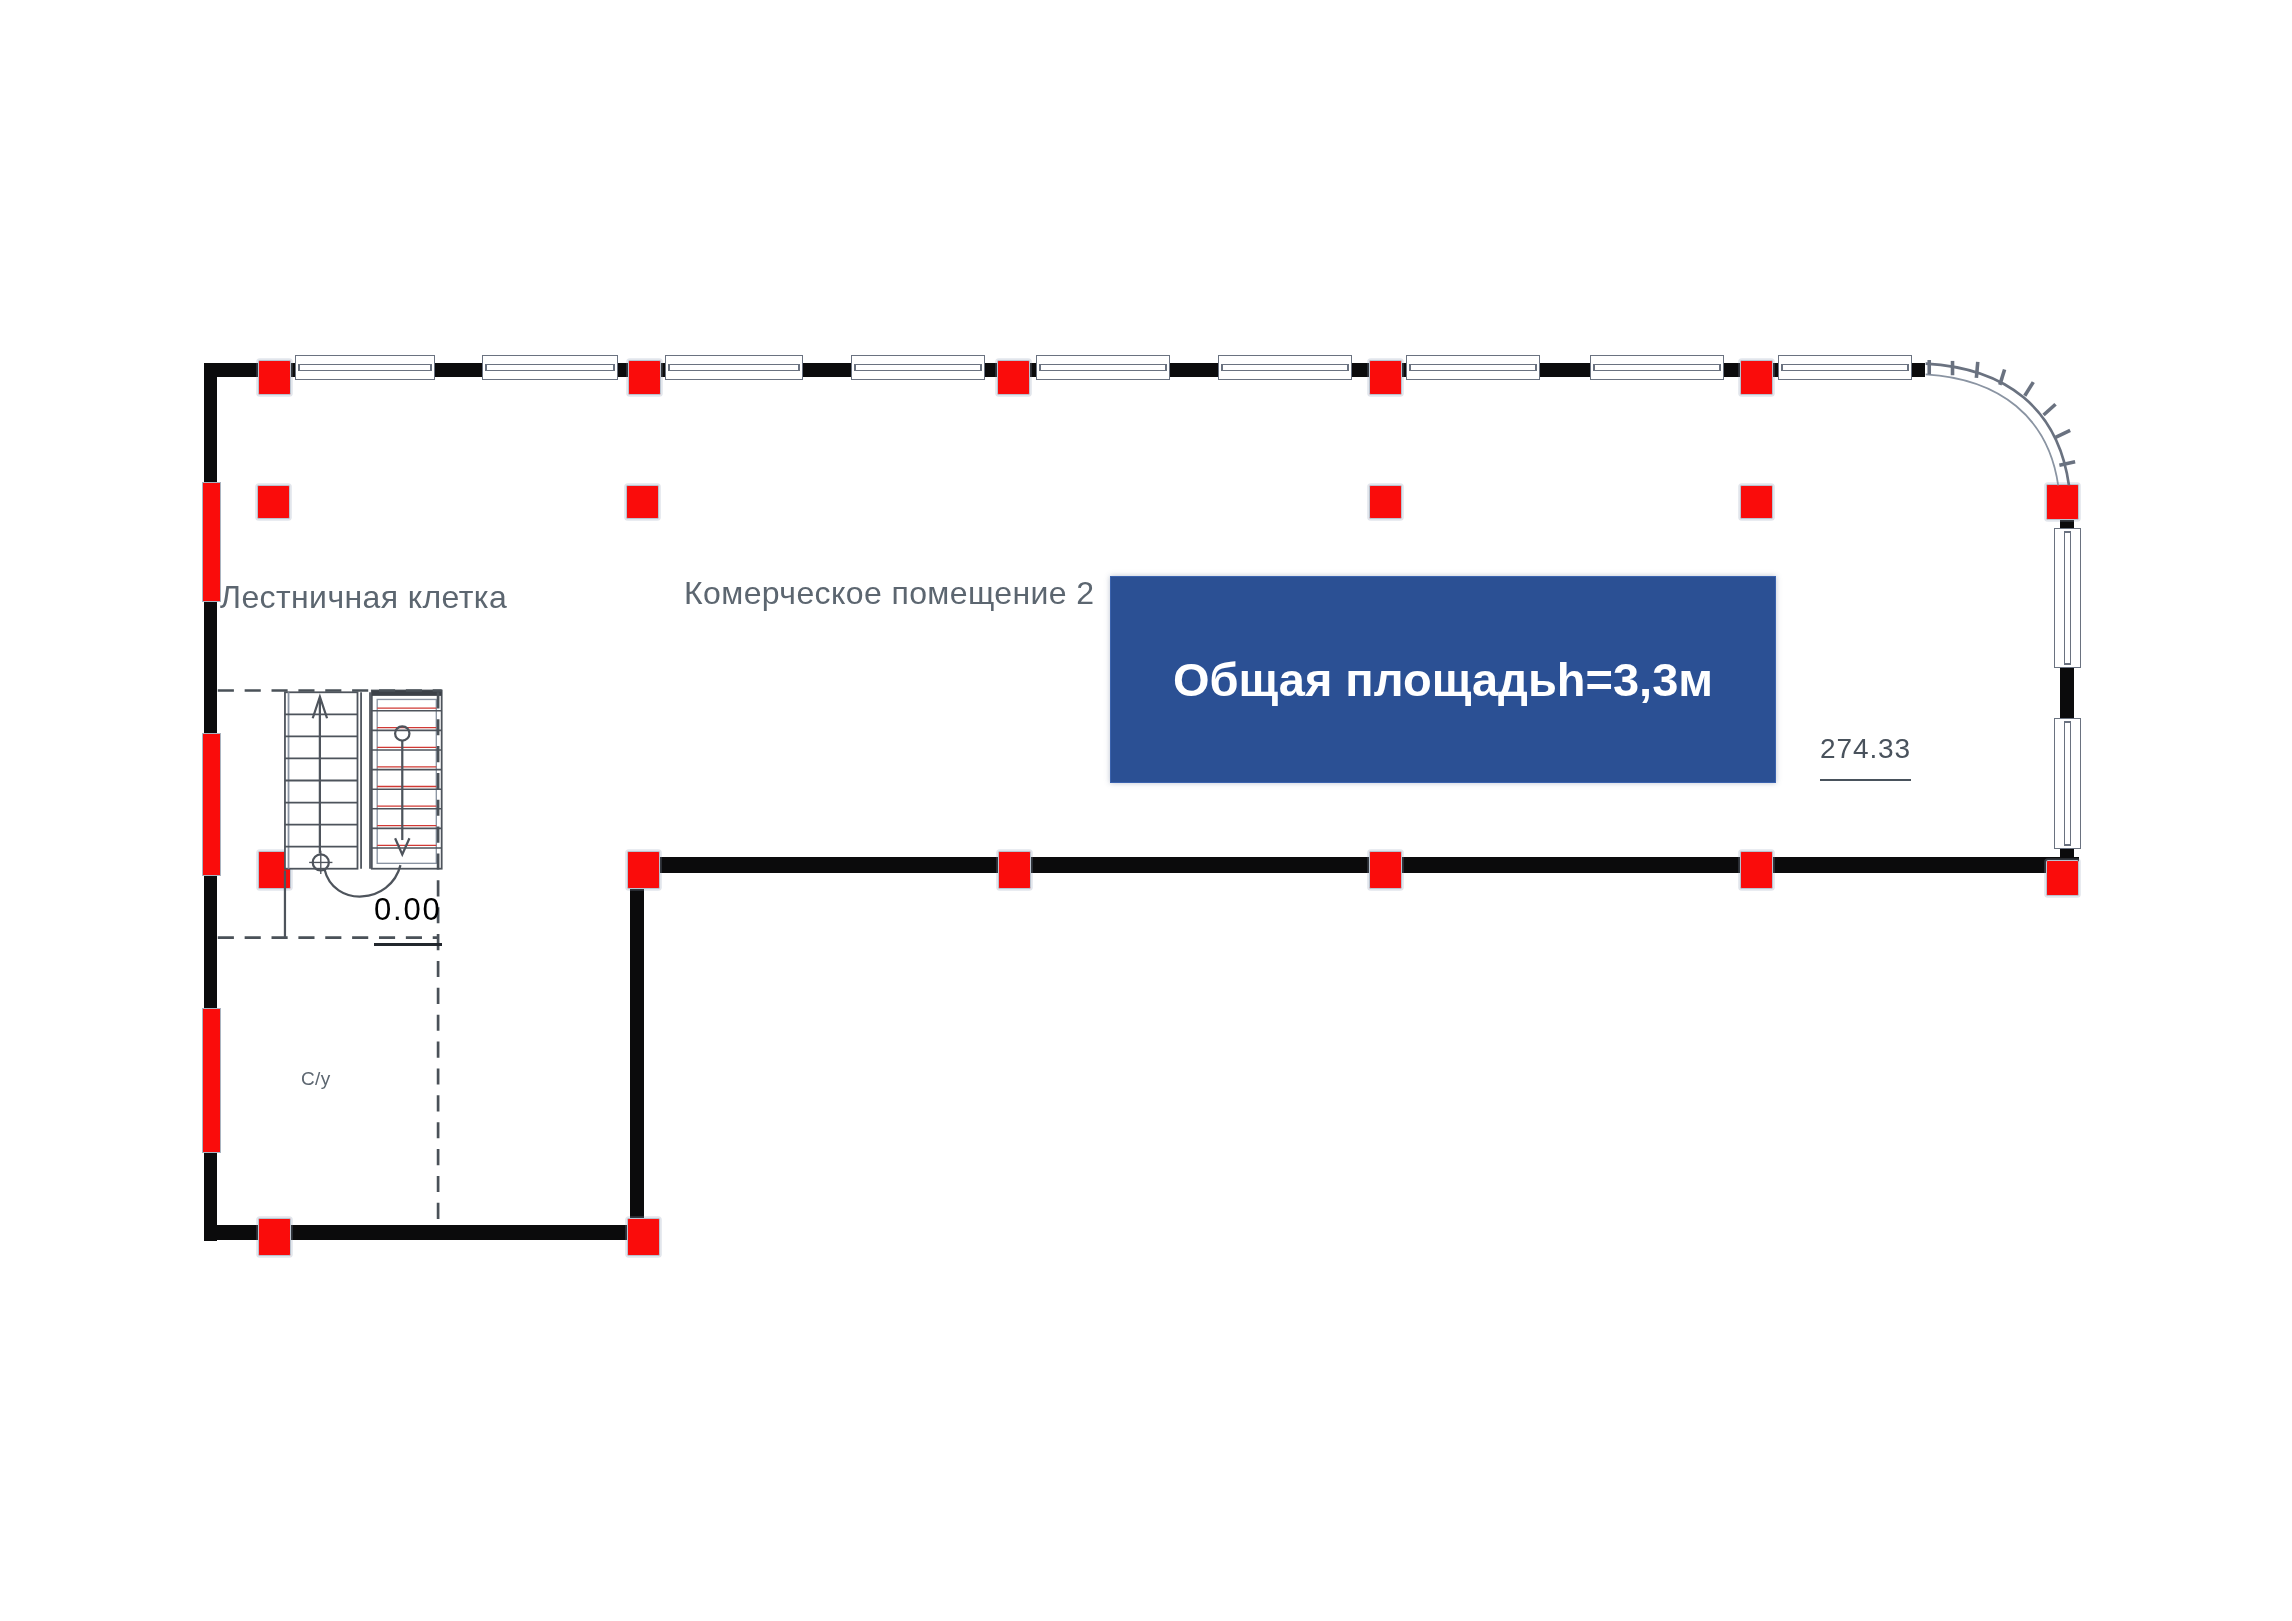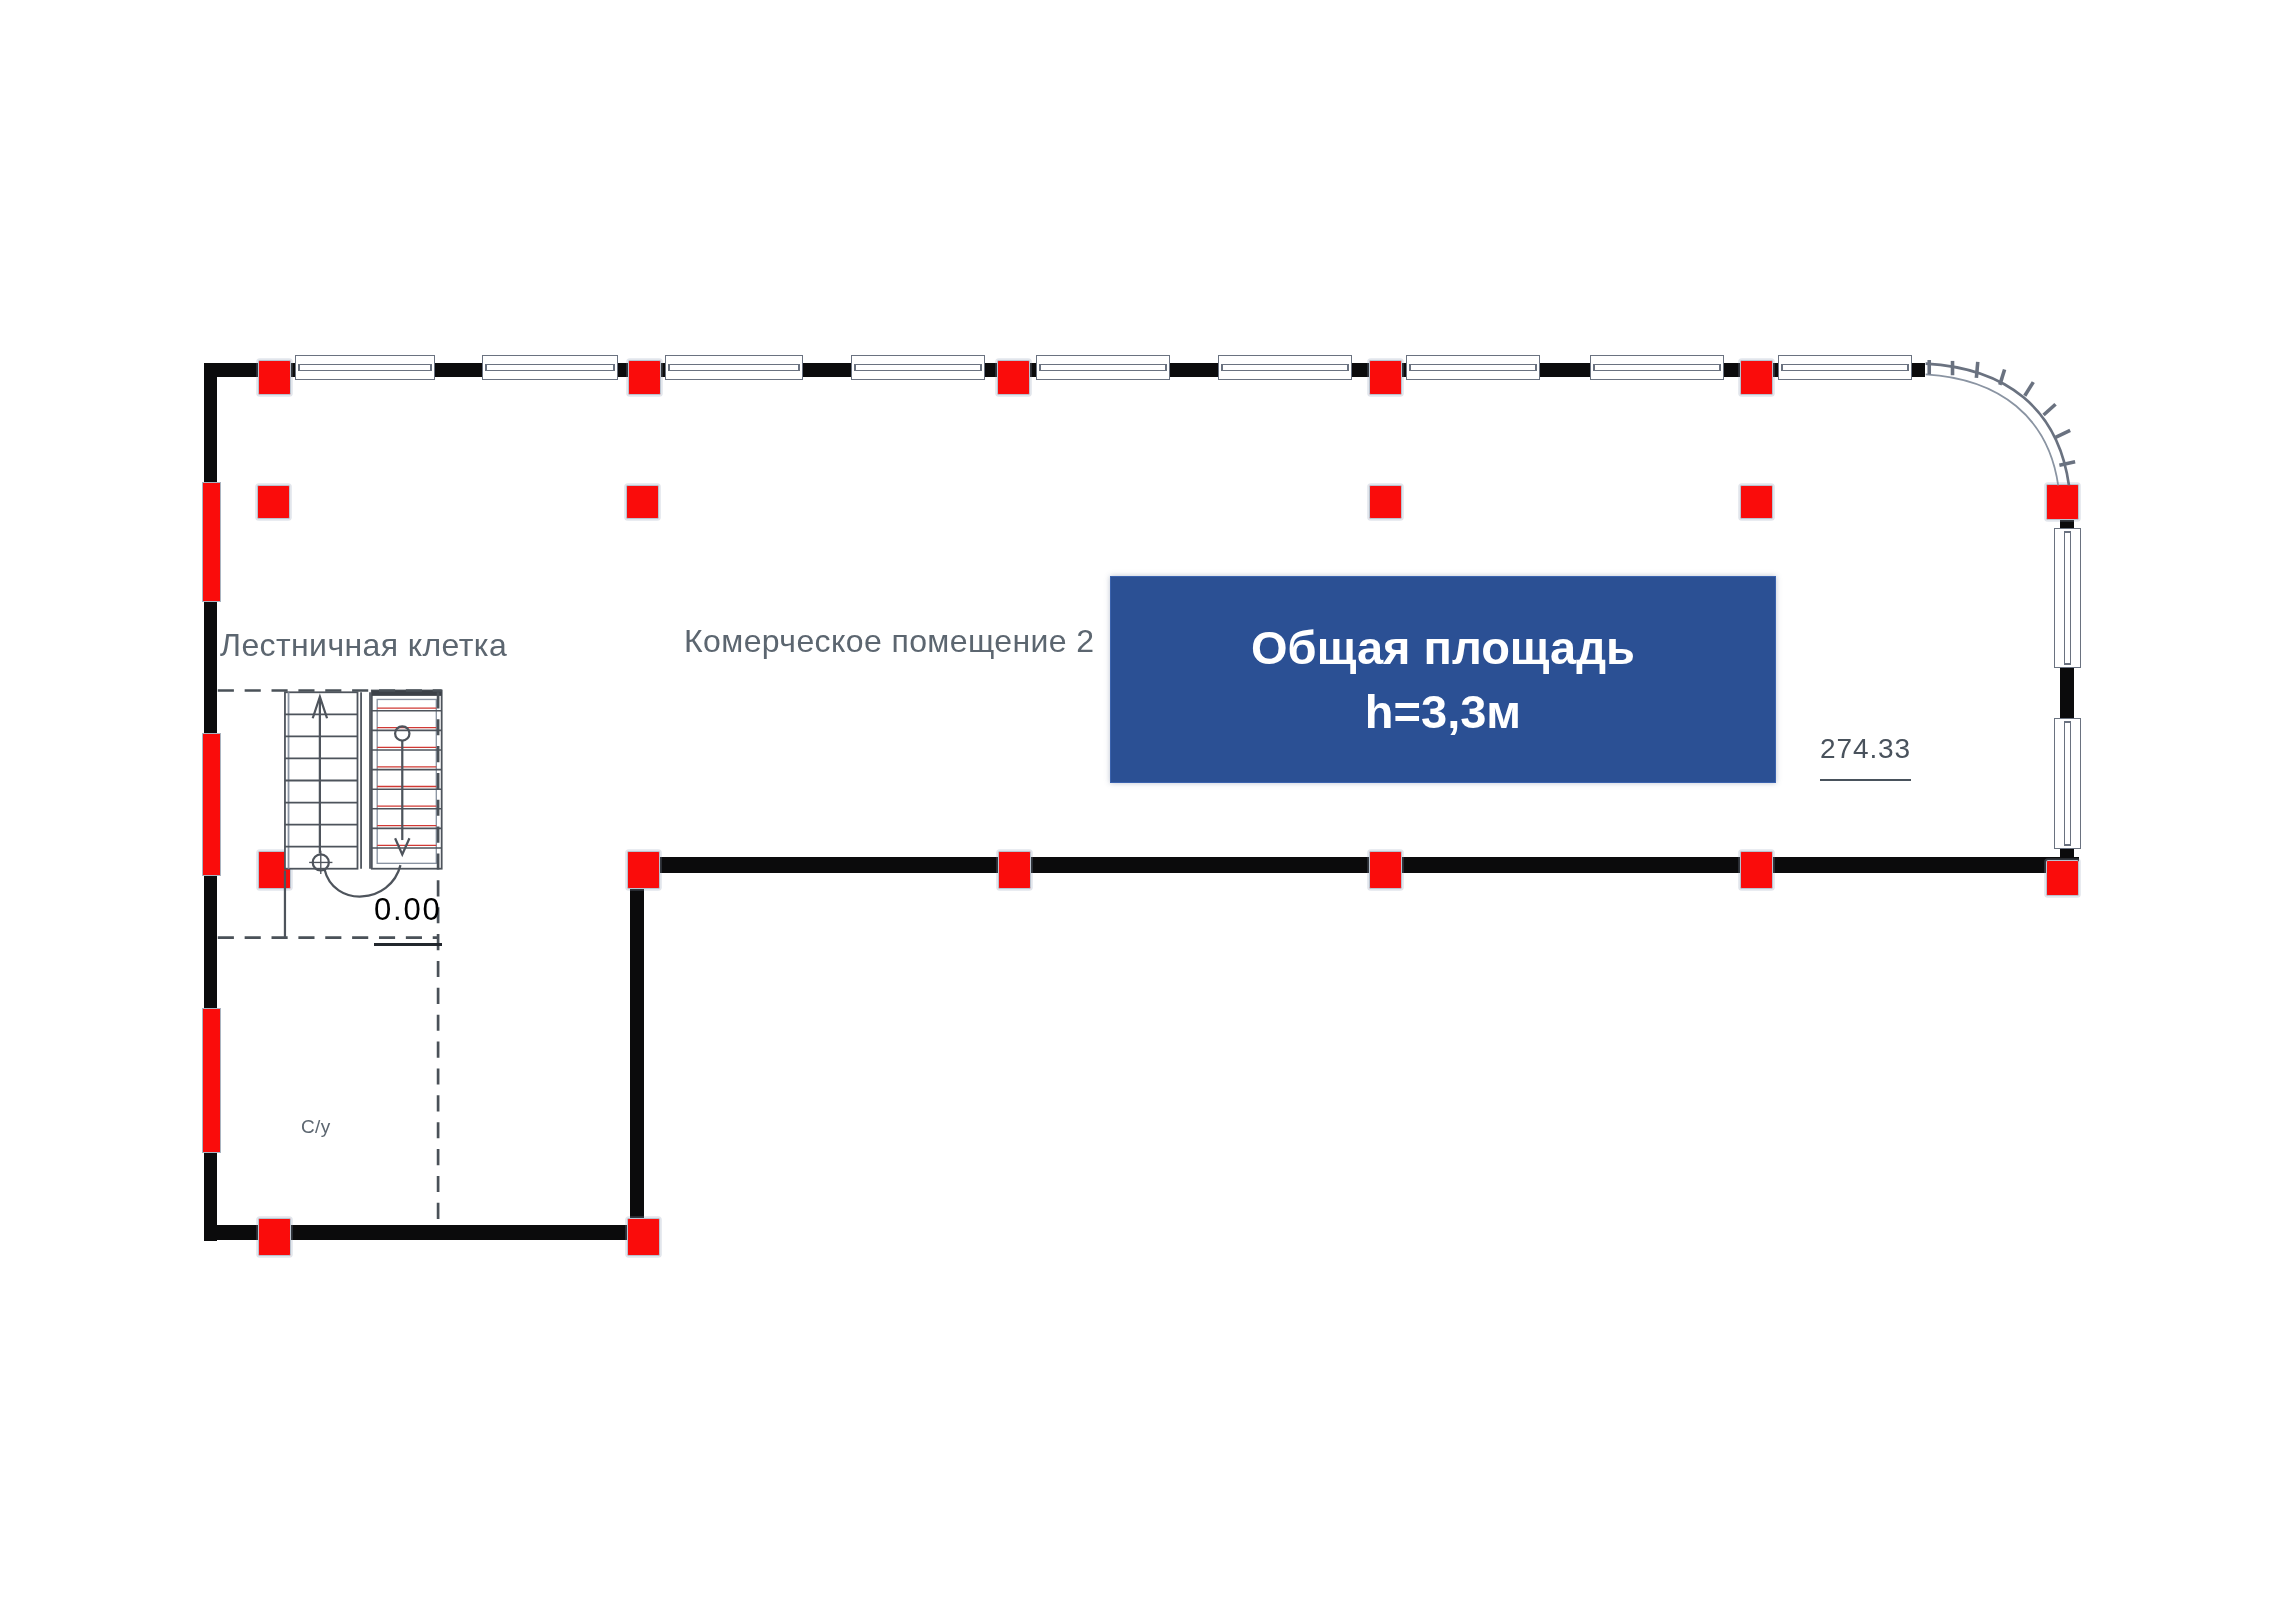--- a/index.html
+++ b/index.html
@@ -14,28 +14,28 @@
   .win .band{position:absolute;left:1.8px;right:1.8px;top:50%;margin-top:-3.6px;height:7.2px;
        border-top:1.8px solid #6a7280;border-bottom:1.8px solid #6a7280;
        border-left:2.7px solid #6a7280;border-right:2.7px solid #6a7280;box-sizing:border-box;}
   .rwin{position:absolute;background:#ffffff;border:1.8px solid #6a7280;box-sizing:border-box;}
   .rwin .band{position:absolute;top:1.8px;bottom:1.8px;left:50%;margin-left:-3.6px;width:7.2px;
        border-left:1.8px solid #6a7280;border-right:1.8px solid #6a7280;
        border-top:2.7px solid #6a7280;border-bottom:2.7px solid #6a7280;box-sizing:border-box;}
 
   svg.overlay{position:absolute;left:0;top:0;width:2293px;height:1621px;pointer-events:none;}
 
-  .room-label{position:absolute;color:#5c6670;font-size:32px;letter-spacing:0.4px;white-space:nowrap;margin-top:48px;}
+  .room-label{position:absolute;color:#5c6670;font-size:32px;letter-spacing:0.4px;white-space:nowrap;}
   .small-mark{position:absolute;white-space:nowrap;}
   .level-mark{color:#000000;font-size:31px;letter-spacing:1.8px;border-bottom:3.6px solid #22272d;padding-bottom:15px;}
   .area-mark{color:#49525c;font-size:28px;letter-spacing:0.9px;border-bottom:2.7px solid #49525c;padding-bottom:14px;}
 
   .infobox{position:absolute;left:1110px;top:576px;width:666px;height:207px;
       background:#2b5094;border:1.8px solid #3a62ad;box-sizing:border-box;
-      display:flex;flex-direction:column;justify-content:center;align-items:center;
+      display:flex;flex-direction:row;justify-content:center;align-items:center;
       color:#ffffff;font-weight:bold;text-align:center;
       box-shadow:0 0 5.4px rgba(60,80,120,.35);}
   .infobox .line{font-size:47px;line-height:64px;white-space:nowrap;}
   .infobox sup{font-size:25px;vertical-align:super;line-height:0;}
 </style>
 </head>
 <body>
 
 <div id="plan">
 

